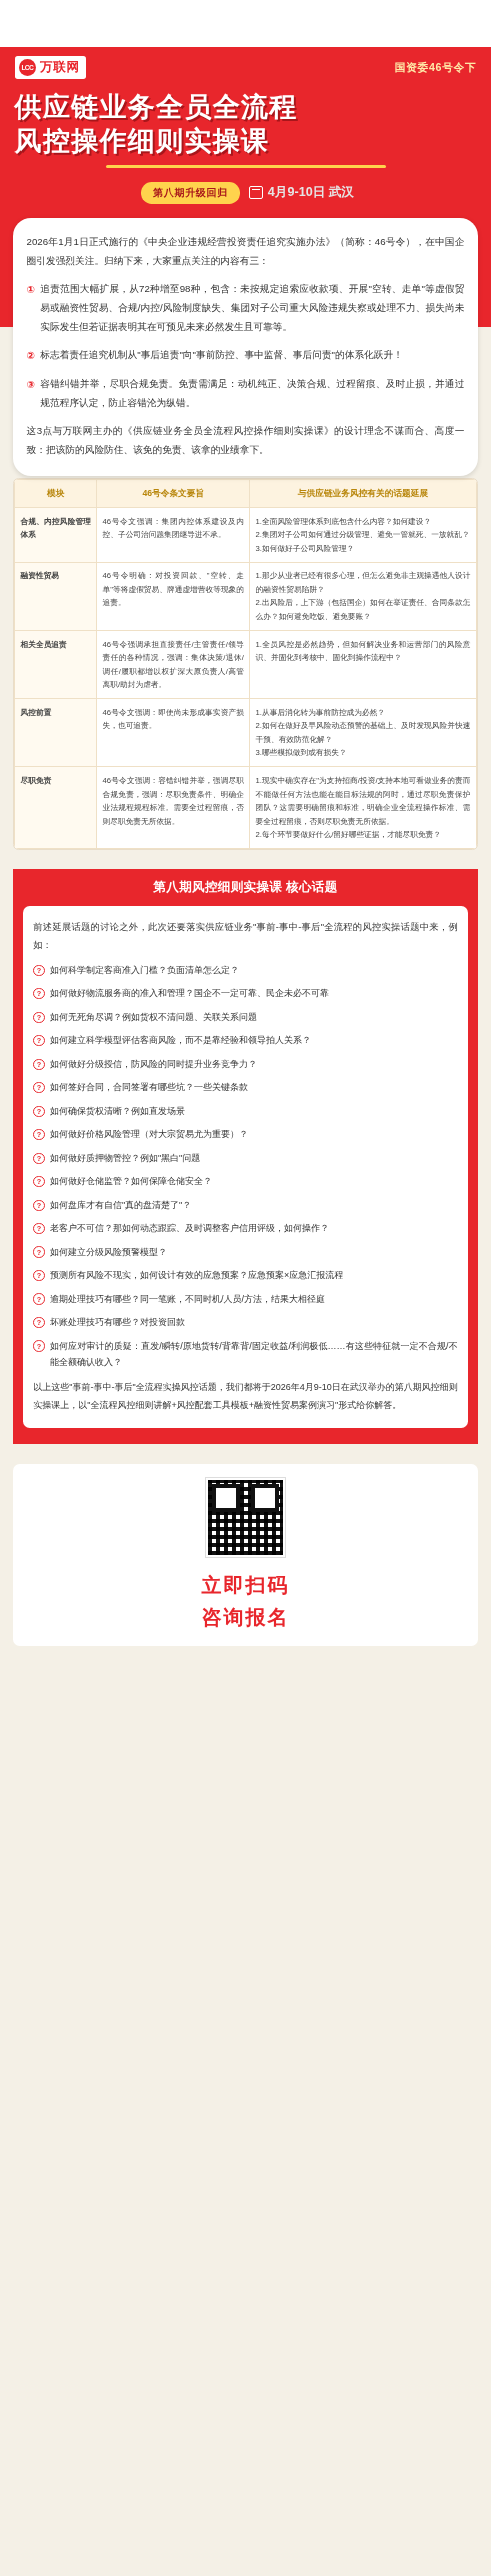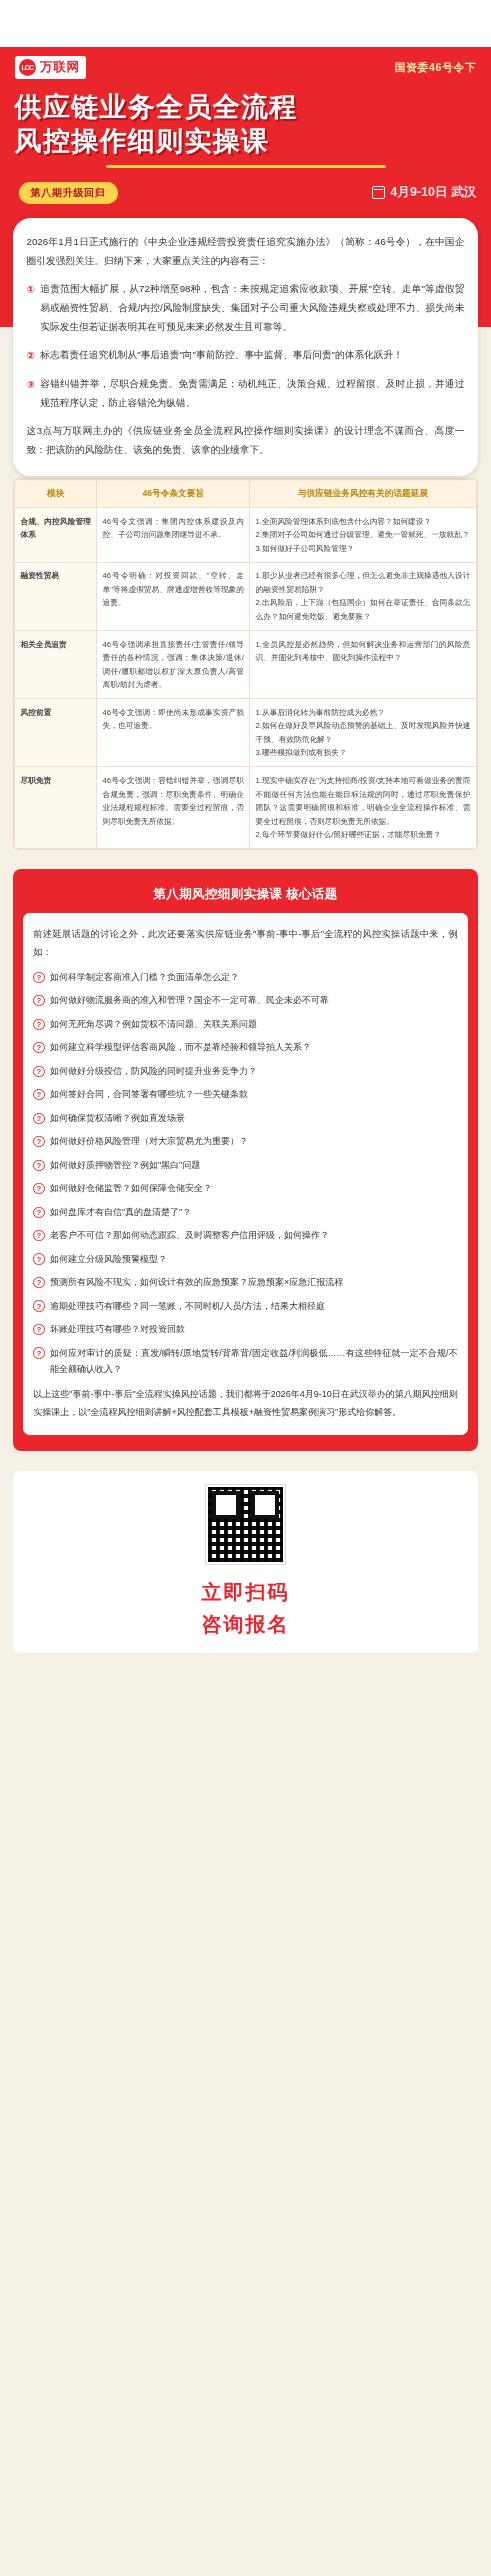--- a/index.html
+++ b/index.html
@@ -71,21 +71,21 @@
     height: 3.3px;
     background: #ffd34d;
     margin: 6.7px auto 0 auto;
     border-radius: 2px;
   }
   .subrow {
     margin-top: 13.3px;
     display: flex;
     align-items: center;
     gap: 9.3px;
-    justify-content: space-between;
+    justify-content: center;
     padding-left: 4px;
   }
   .badge-phase {
     background: #ffd34d;
     color: #a8161b;
     font-size: 10px;
     font-weight: bold;
     border-radius: 10.7px;
     padding: 4px 12px;
     letter-spacing: 0.7px;
@@ -199,22 +199,22 @@
     font-size: 8.3px;
     font-weight: bold;
     color: #e8262c;
     background: #fffaf0;
     line-height: 1.6;
   }
   
   .core-box {
     margin: 18.6px 13.3px 0 13.3px;
     background: #e8262c;
-    border-radius: 8px;
-    padding: 7px 0 16px 0;
+    border-radius: 0;
+    padding: 0 0 16px 0;
   }
   .core-title {
     color: #ffffff;
     font-size: 12.6px;
     font-weight: bold;
     text-align: center;
     padding: 10.7px 6.7px 9.3px 6.7px;
     letter-spacing: 0.3px;
   }
   .core-inner {

